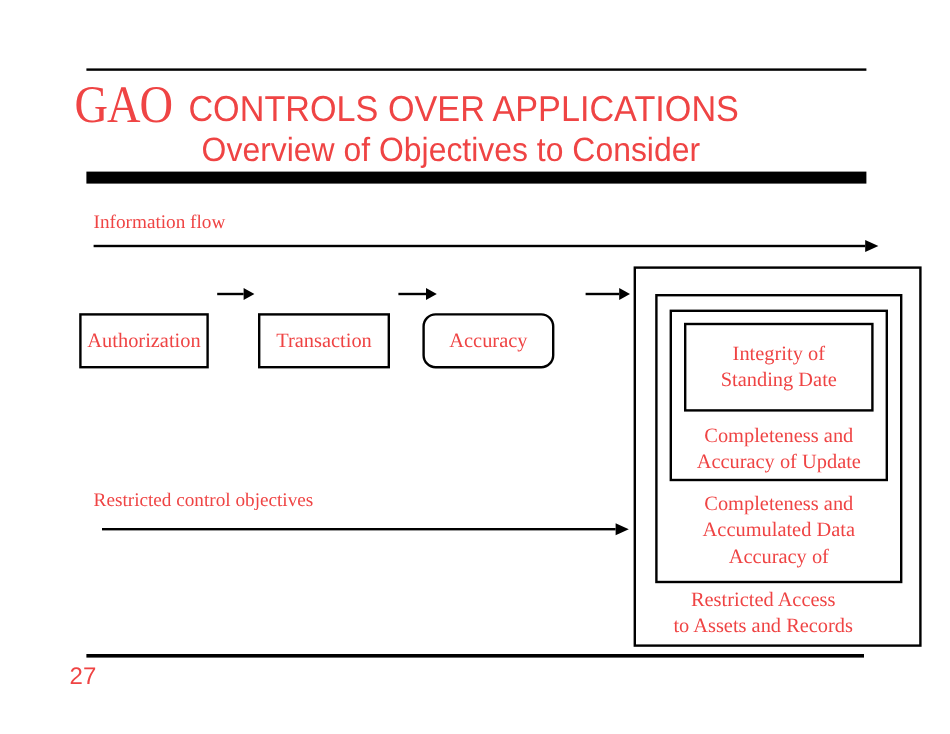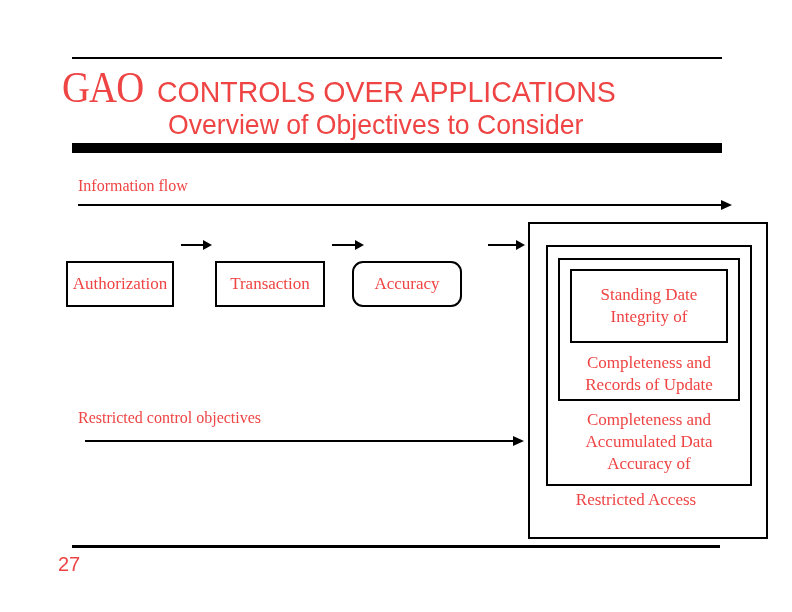--- a/index.html
+++ b/index.html
@@ -180,34 +180,35 @@
     <div class="shaft"></div>
     <div class="head"></div>
   </div>
 
   <div class="objective-box objective-level1"></div>
   <div class="objective-box objective-level2"></div>
   <div class="objective-box objective-level3"></div>
   <div class="objective-box objective-level4"></div>
 
   <div class="objective-text text-integrity">
+    <span>Integrity of</span>
     <span>Standing Date</span>
-    <span>Integrity of</span>
   </div>
   <div class="objective-text text-update">
     <span>Completeness and</span>
-    <span>Records of Update</span>
+    <span>Accuracy of Update</span>
   </div>
   <div class="objective-text text-accumulated">
     <span>Completeness and</span>
     <span>Accumulated Data</span>
     <span>Accuracy of</span>
   </div>
   <div class="objective-text text-restricted">
     <span>Restricted Access</span>
+    <span>to Assets and Records</span>
   </div>
 
   <div class="flow-label transaction-label">Restricted control objectives</div>
   <div class="arrow transaction-arrow">
     <div class="shaft"></div>
     <div class="head"></div>
   </div>
 
   <div class="rule footer-rule"></div>
   <div class="page-number">27</div>

